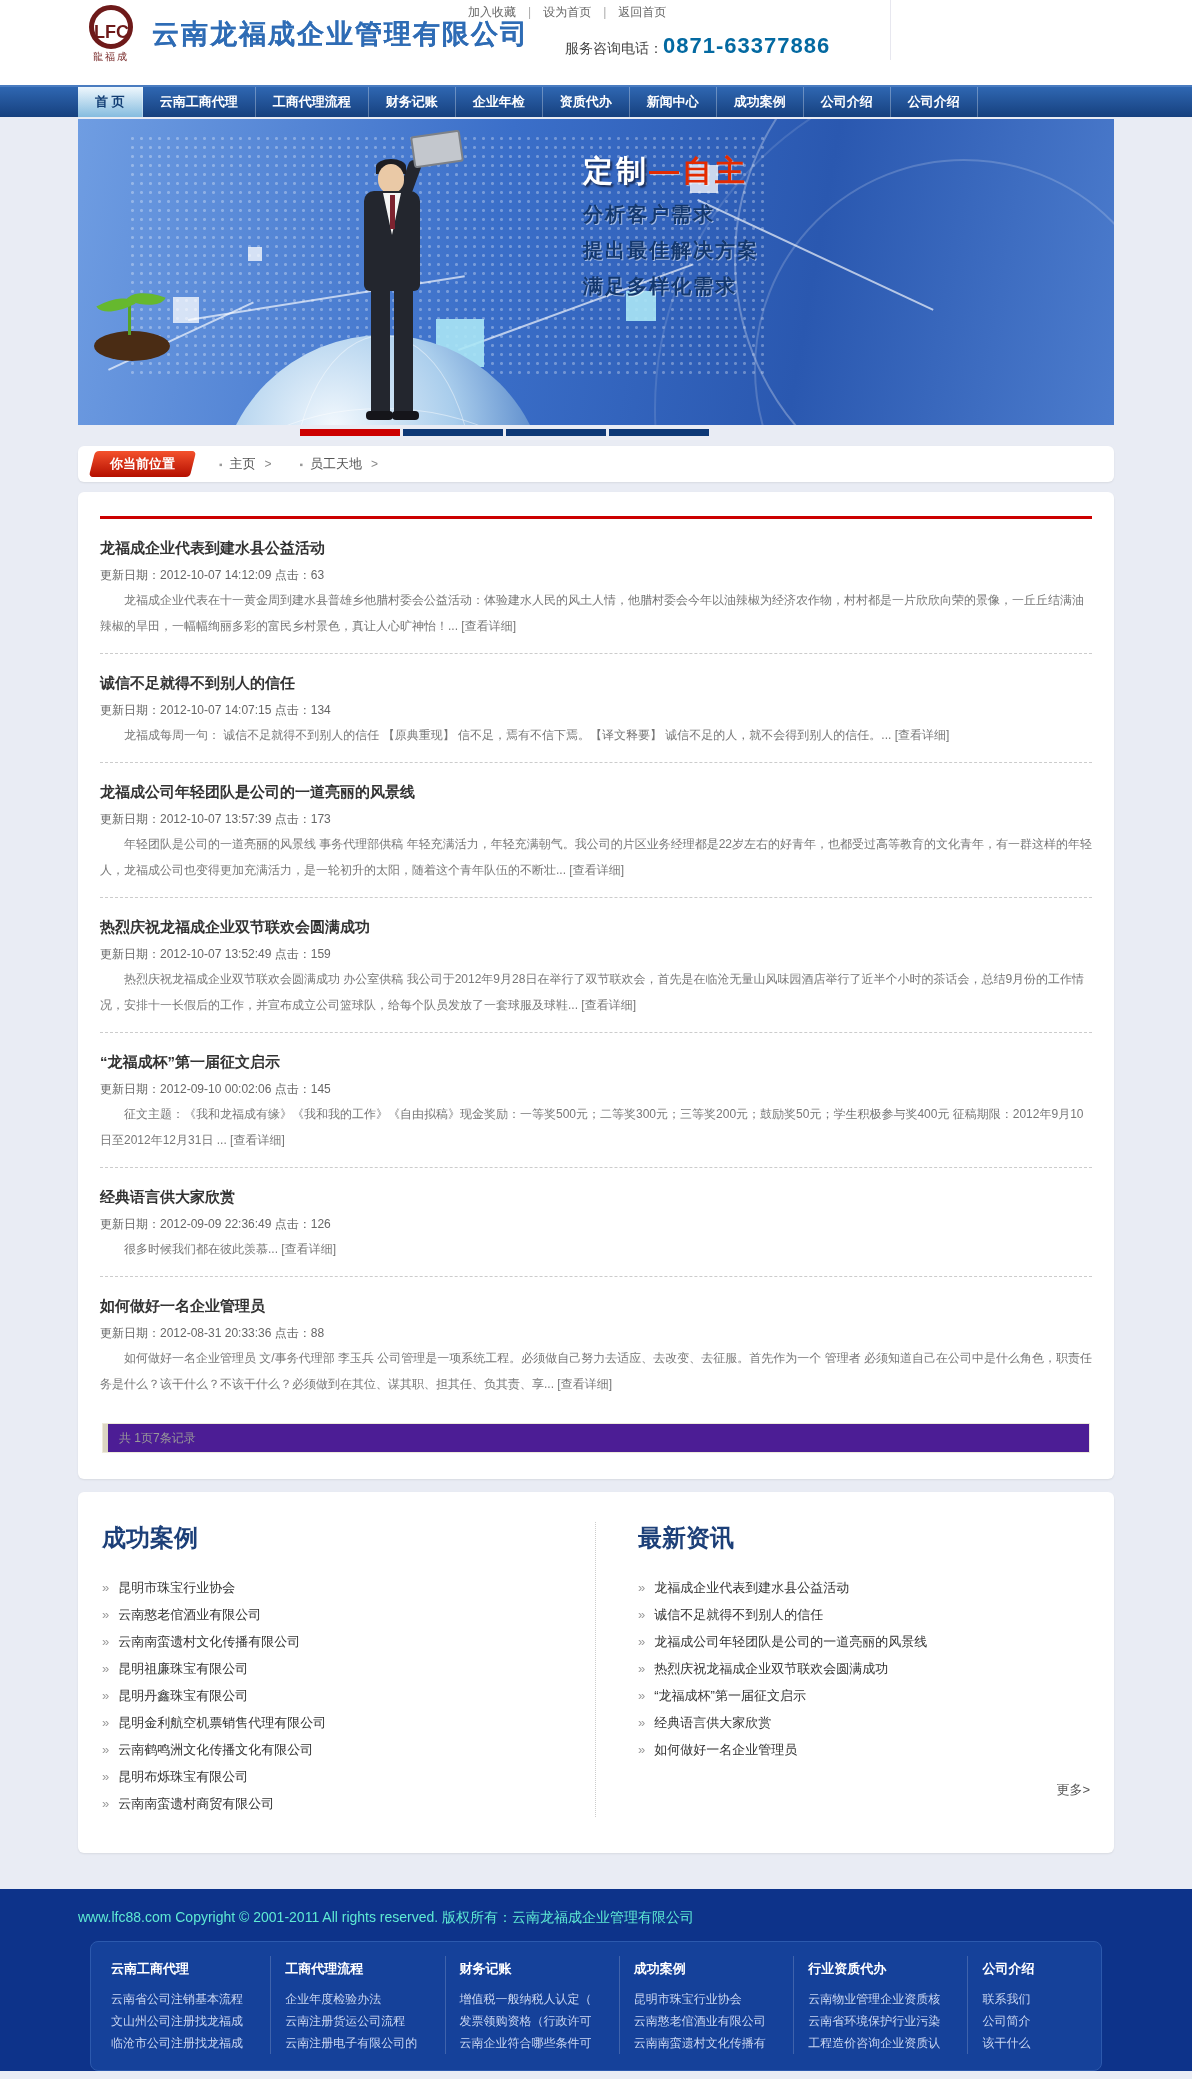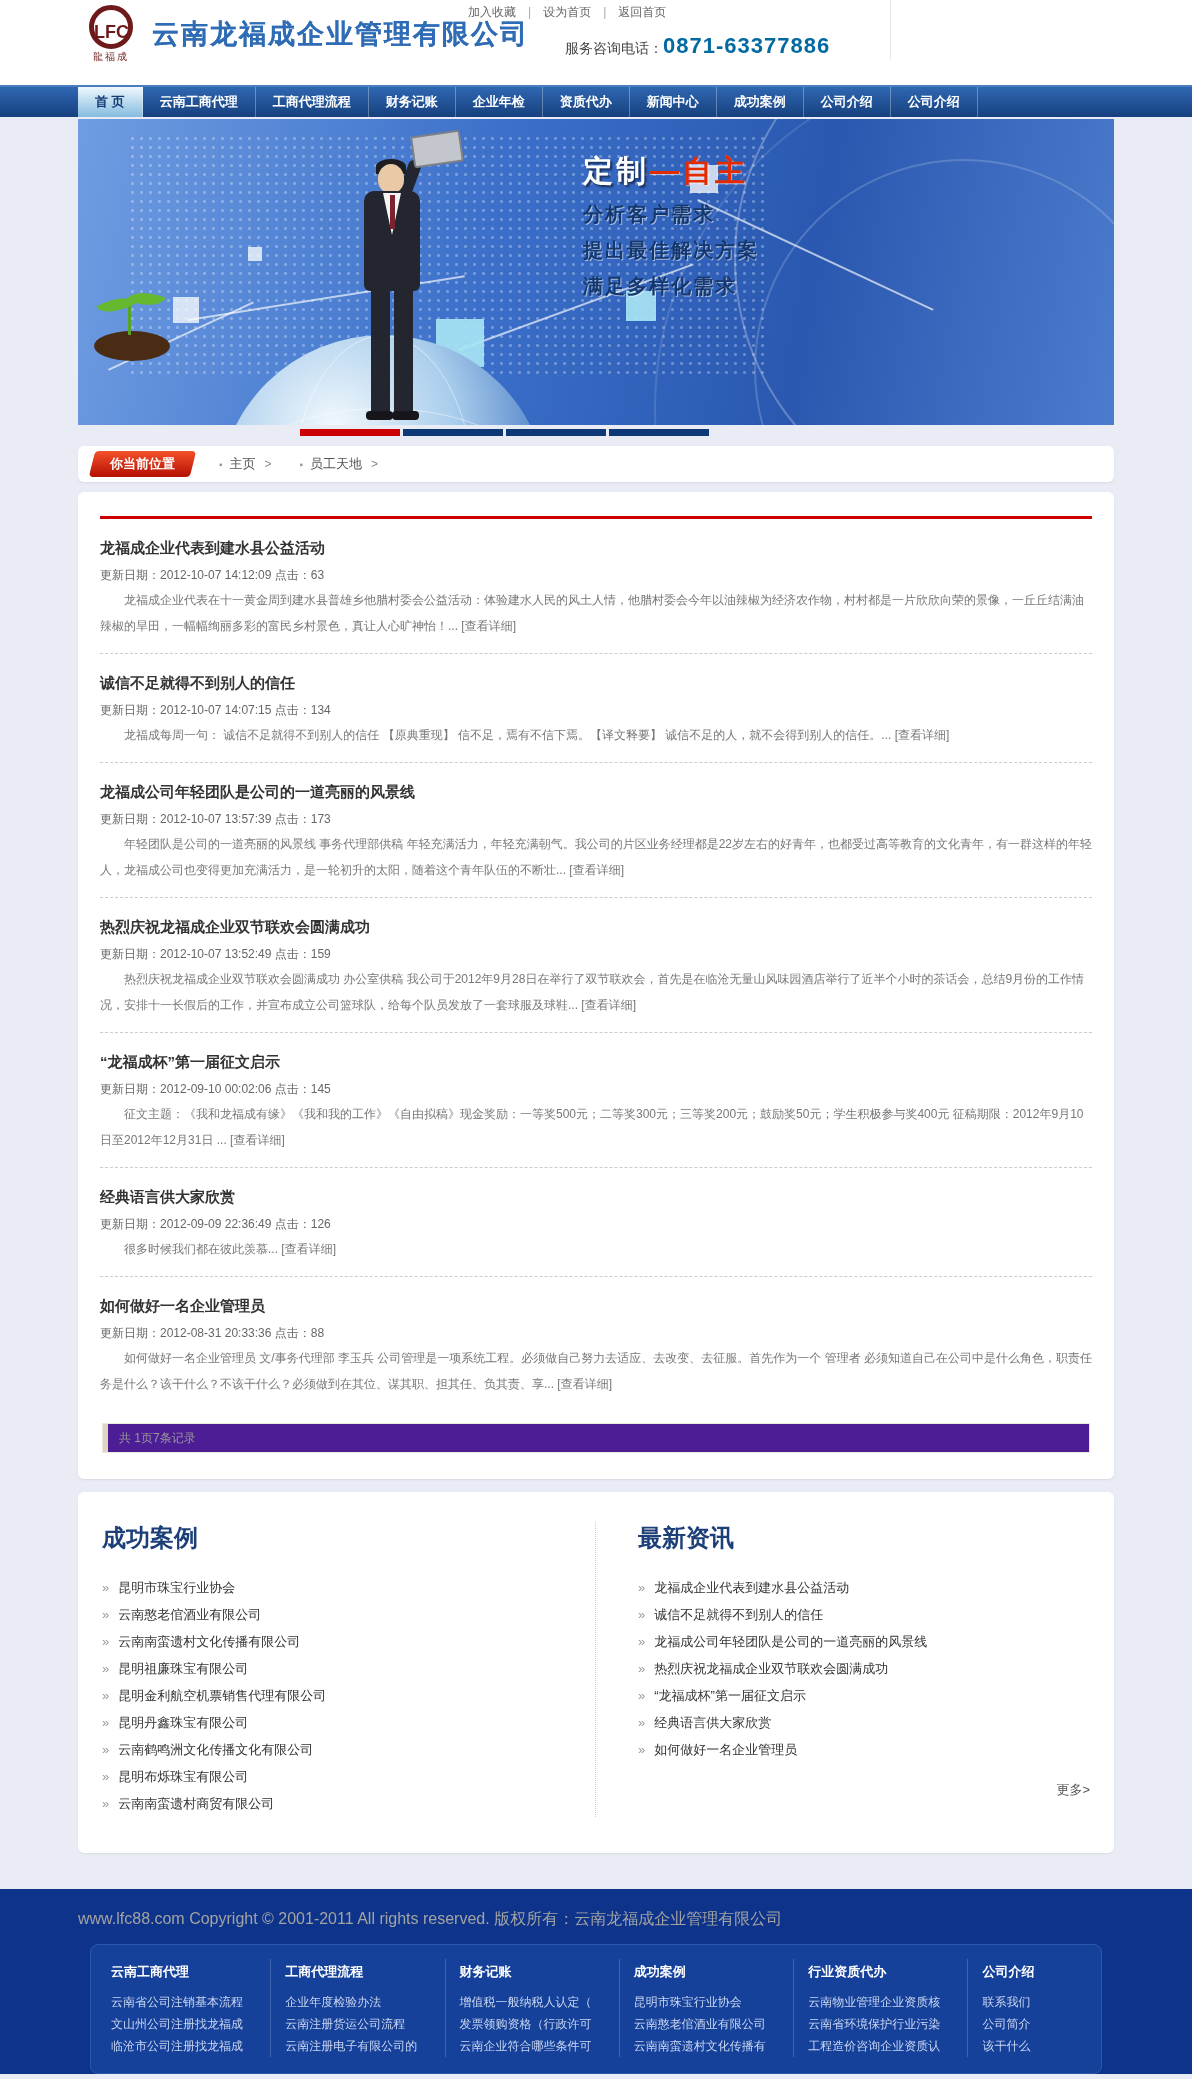--- a/index.html
+++ b/index.html
@@ -111,21 +111,21 @@
   .col { width: 50%; }
   .col-left { border-right: 1px dotted #ccc; padding-right: 30px; }
   .col-right { padding-left: 42px; }
   .col-title { font-size: 24px; color: #1c3f78; margin: 0 0 20px; font-weight: bold; }
   .li { font-size: 13px; color: #333; line-height: 27px; cursor: pointer; }
   .li::before { content: "»"; color: #999; margin-right: 9px; }
   .more-link { text-align: right; font-size: 13px; color: #555; margin-top: 18px; cursor: pointer; }
 
   
   .footer { background: #0d338a; margin-top: 36px; padding: 20px 0 0; }
-  .copy { width: 1036px; margin: 0 auto 14px; font-size: 16px; color: #a3a3a3; }
+  .copy { width: 1036px; margin: 0 auto 14px; font-size: 14px; color: #5eead4; }
   .fpanel { width: 1012px; margin: 0 auto; background: #15419a; border: 1px solid #2c59ad;
     border-radius: 8px; display: flex; padding: 14px 6px 16px; }
   .fcol { flex: 1.12; padding: 0 14px; border-right: 1px solid rgba(255,255,255,.18); }
   .fcol:last-child { flex: .76; border-right: none; }
   .fcol-title { font-size: 13px; color: #fff; margin: 4px 0 10px; font-weight: bold; }
   .flink { display: block; font-size: 12px; color: #c9d6f2; line-height: 22px; cursor: pointer; white-space: nowrap; }
 </style>
 </head>
 <body>
 
@@ -273,22 +273,22 @@
   <div class="pagebar">共 1页7条记录</div>
 </div>
 
 <div class="twobox">
   <div class="col col-left">
     <div class="col-title">成功案例</div>
     <div class="li">昆明市珠宝行业协会</div>
     <div class="li">云南憨老倌酒业有限公司</div>
     <div class="li">云南南蛮遗村文化传播有限公司</div>
     <div class="li">昆明祖廉珠宝有限公司</div>
+    <div class="li">昆明丹鑫珠宝有限公司</div>
     <div class="li">昆明金利航空机票销售代理有限公司</div>
-    <div class="li">昆明丹鑫珠宝有限公司</div>
     <div class="li">云南鹤鸣洲文化传播文化有限公司</div>
     <div class="li">昆明布烁珠宝有限公司</div>
     <div class="li">云南南蛮遗村商贸有限公司</div>
   </div>
   <div class="col col-right">
     <div class="col-title">最新资讯</div>
     <div class="li">龙福成企业代表到建水县公益活动</div>
     <div class="li">诚信不足就得不到别人的信任</div>
     <div class="li">龙福成公司年轻团队是公司的一道亮丽的风景线</div>
     <div class="li">热烈庆祝龙福成企业双节联欢会圆满成功</div>

